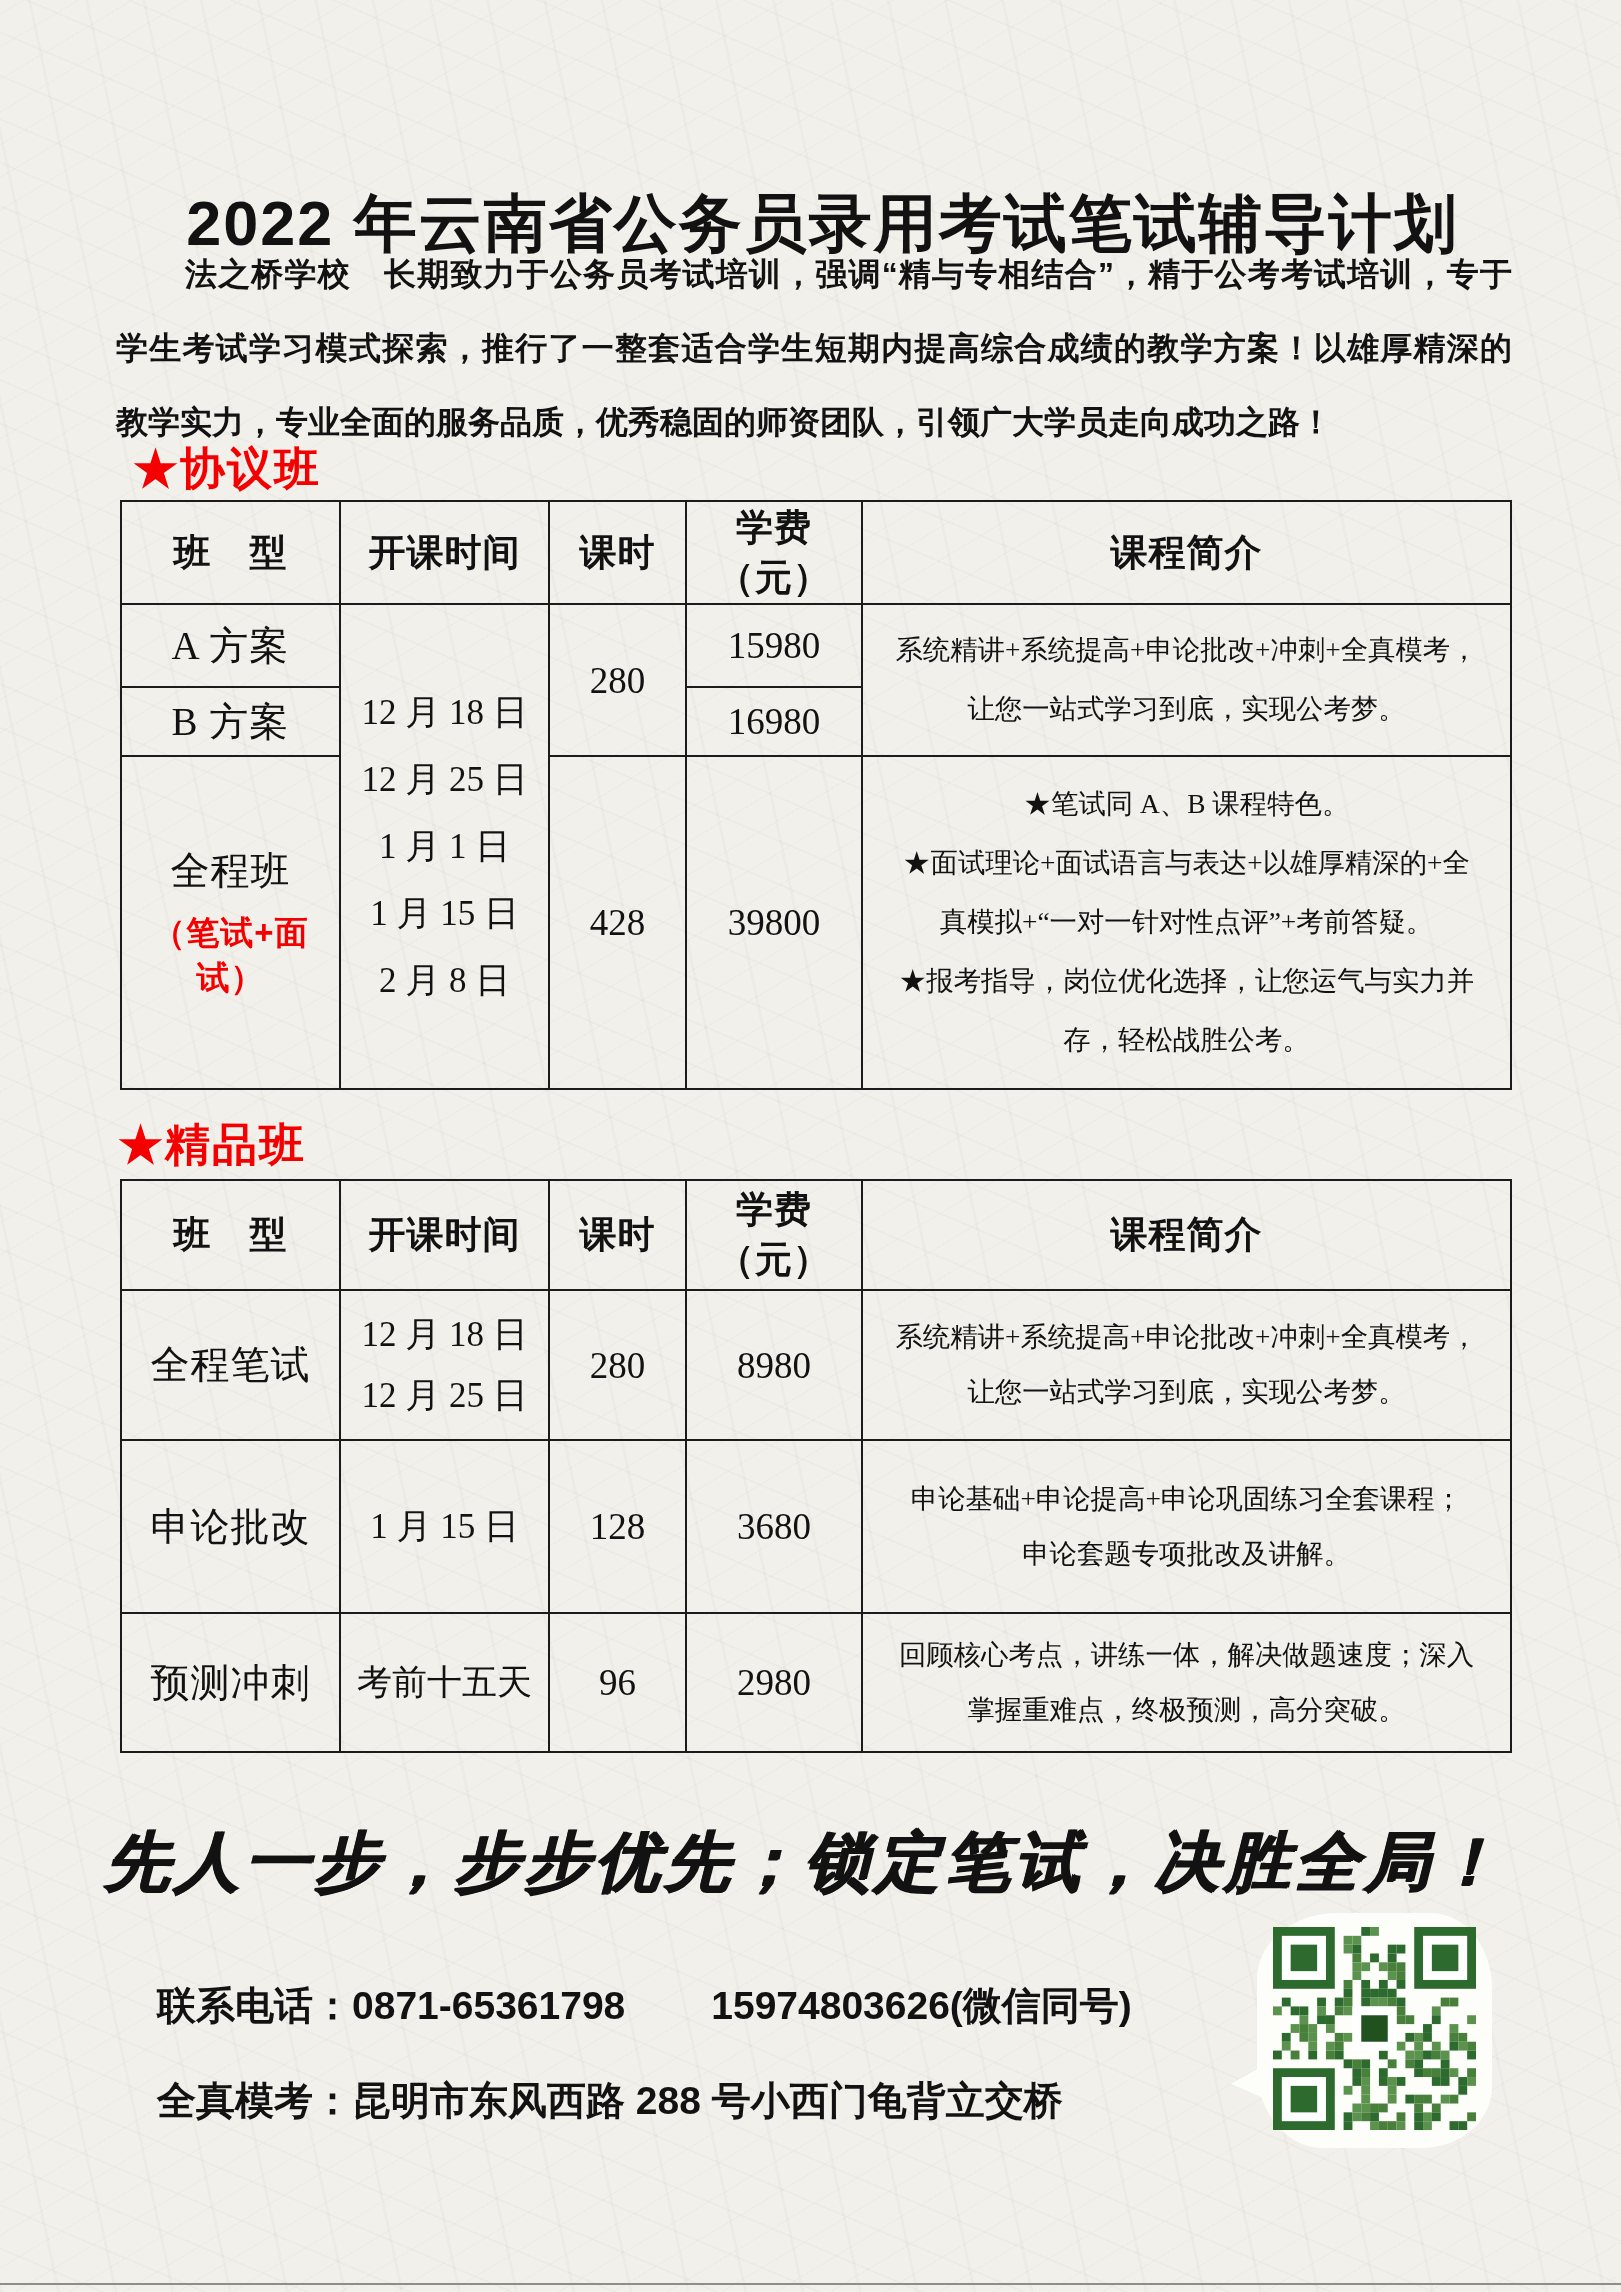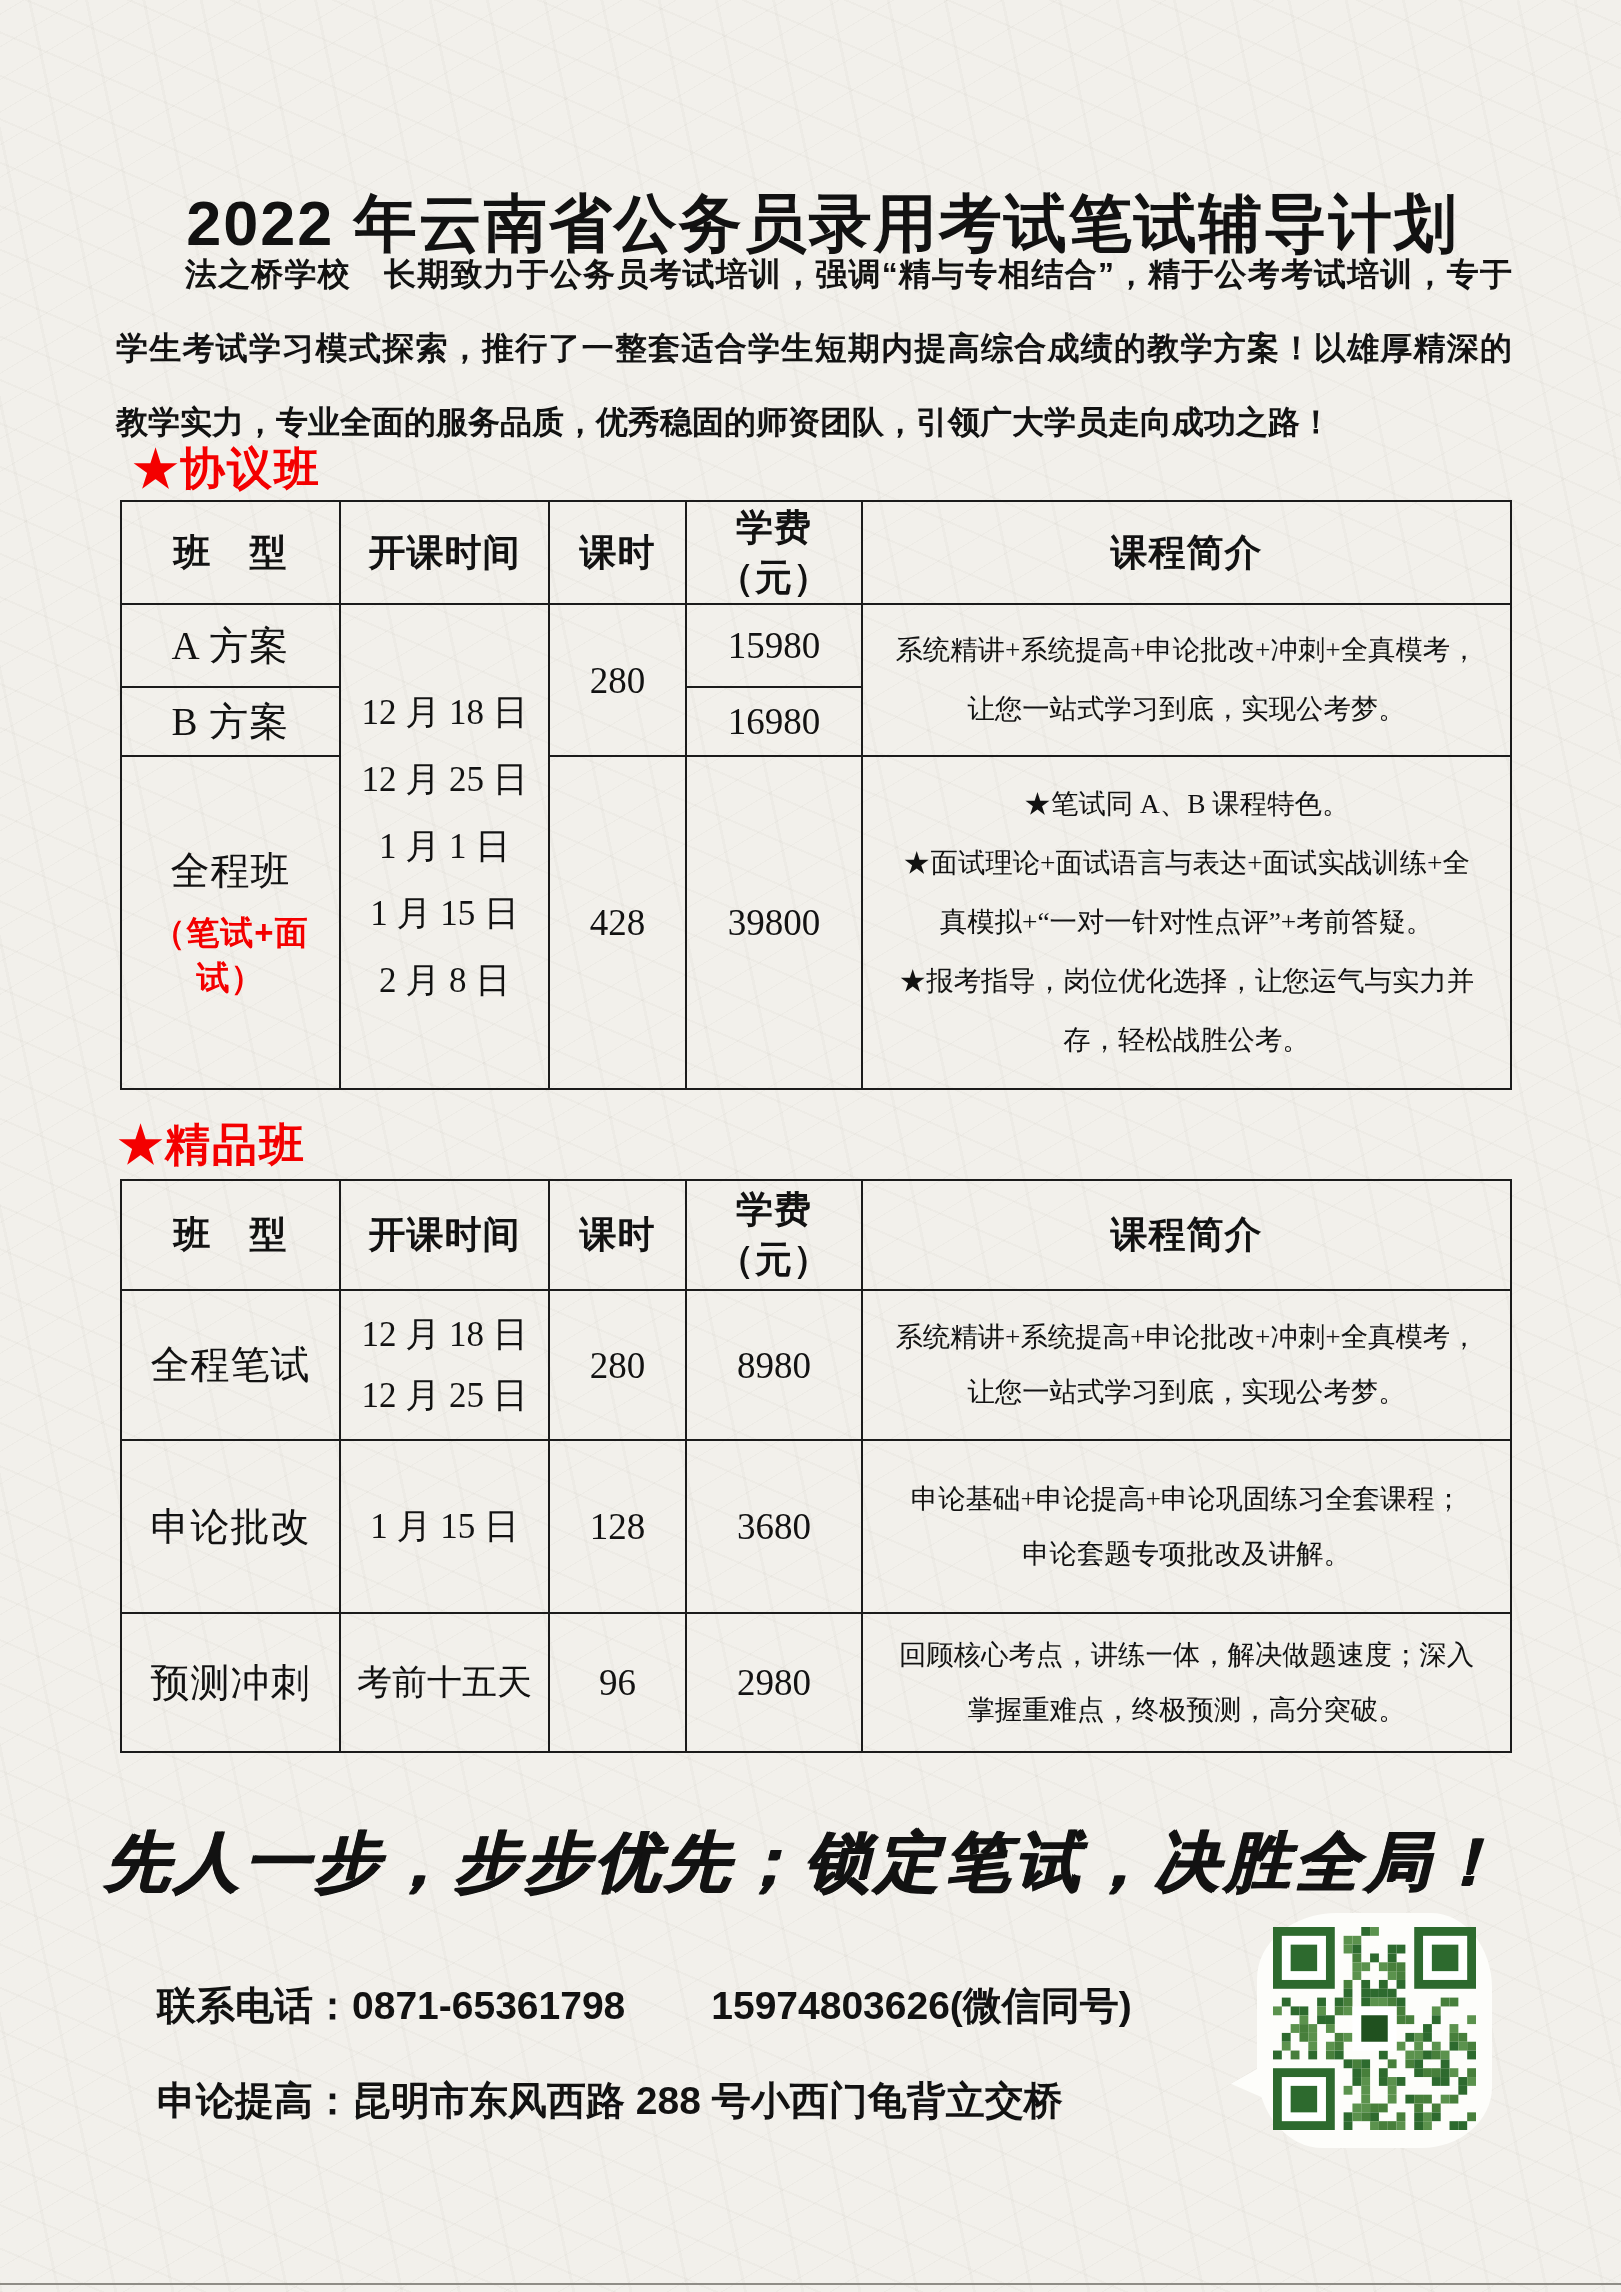--- a/index.html
+++ b/index.html
@@ -121,21 +121,21 @@
     </tr>
     <tr class="rFull">
       <td>
         <div class="type">全程班</div>
         <div class="full-sub">（笔试+面试）</div>
       </td>
       <td class="num">428</td>
       <td class="num">39800</td>
       <td class="desc">
             <div>★笔试同 A、B 课程特色。</div>
-            <div>★面试理论+面试语言与表达+面试实战训练+全</div>
+            <div>★面试理论+面试语言与表达+以雄厚精深的+全</div>
             <div>真模拟+“一对一针对性点评”+考前答疑。</div>
             <div>★报考指导，岗位优化选择，让您运气与实力并</div>
             <div>存，轻松战胜公考。</div>
           </td>
     </tr>
   </tbody>
     </table>
 
   <div class="section-label two">★精品班</div>
 
@@ -195,21 +195,21 @@
   </tbody>
     </table>
 
   <div class="slogan">先人一步，步步优先；锁定笔试，决胜全局！</div>
 
   <div class="contact">
     <div class="row">
       <span>联系电话：</span><span>0871-65361798</span><span class="ph2">15974803626(微信同号)</span>
     </div>
     <div class="row">
-      <span>申论提高：</span><span>昆明市东风西路 288 号小西门龟背立交桥</span>
+      <span>全真模考：</span><span>昆明市东风西路 288 号小西门龟背立交桥</span>
     </div>
   </div>
 
   <div class="qr-bubble">
     <div class="qr-tail"></div>
     <div><svg width="203" height="203" viewBox="0 0 207 207">
           <rect x="0" y="81" width="9" height="9" fill="#5b924d"></rect>
           <rect x="0" y="126" width="9" height="9" fill="#2d6a2e"></rect>
           <rect x="9" y="72" width="9" height="9" fill="#2d6a2e"></rect>
           <rect x="9" y="108" width="9" height="9" fill="#2d6a2e"></rect>

